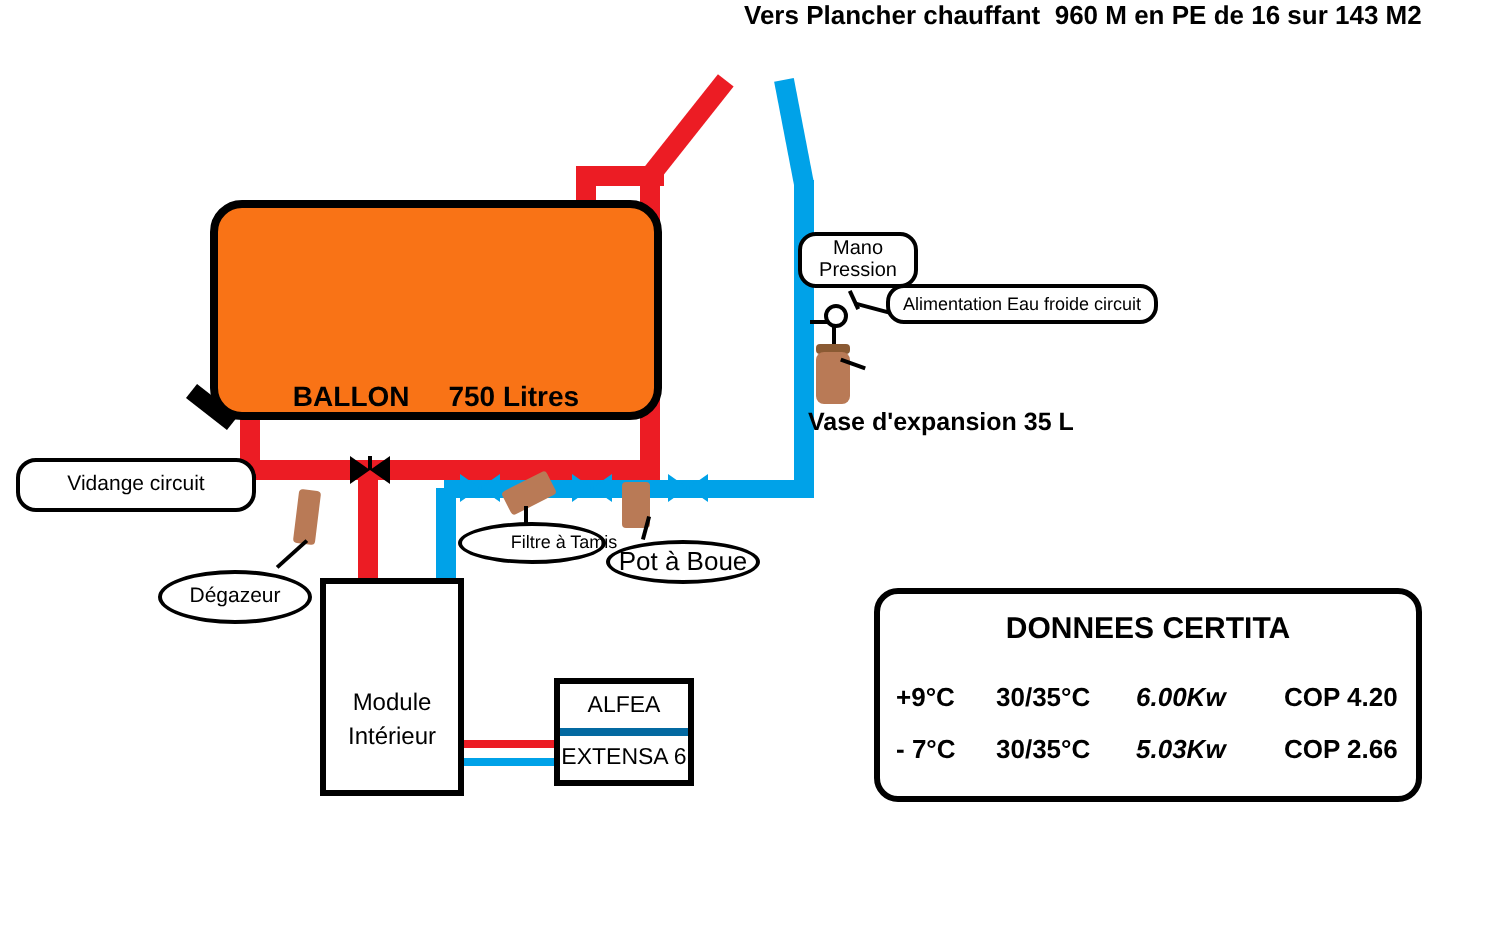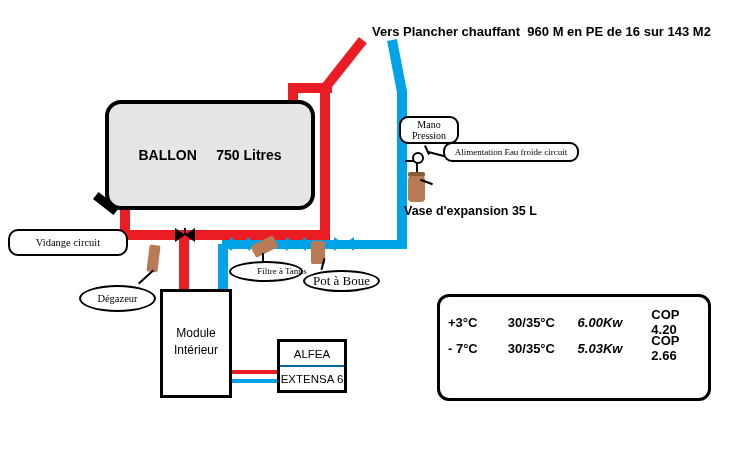--- a/index.html
+++ b/index.html
@@ -10,48 +10,48 @@
   .abs{position:absolute;}
   .pipe{position:absolute;z-index:2;}
   .hot{background:#ec1c24;}
   .cold{background:#00a2e8;}
   .comp{position:absolute;background:#b97a56;border-radius:2px;z-index:3;}
   .blackline{position:absolute;background:#000;z-index:2;}
   .box{position:absolute;background:#fff;border:3px solid #000;z-index:4;box-sizing:border-box;}
   .bubble{
     position:absolute;background:#fff;border:2px solid #000;z-index:6;box-sizing:border-box;
     display:flex;align-items:center;justify-content:center;text-align:center;
-    white-space:pre-line;line-height:1.12;font-size:10px;font-family:Liberation Serif, serif;
+    white-space:pre-line;line-height:1.12;font-size:10px;
   }
   .ellipse{border-radius:50%;}
   .rounded{border-radius:9px;}
   .nowrap{white-space:nowrap;}
   .ptr{position:absolute;background:#000;z-index:5;}
   .valve{position:absolute;z-index:3;}
   #tank{
-    position:absolute;left:105px;top:100px;width:210px;height:110px;background:#e5e5e5;
+    position:absolute;left:105px;top:100px;width:226px;height:110px;background:#f97316;
     border:4px solid #000;border-radius:16px;z-index:3;box-sizing:border-box;
-    display:flex;align-items:center;justify-content:center;
+    display:flex;align-items:flex-end;justify-content:center;
     font-weight:bold;font-size:14px;white-space:pre;
   }
   #module-box{
     left:160px;top:289px;width:72px;height:109px;
-    text-align:center;font-size:12px;line-height:1.4;white-space:pre-line;padding-top:16px;
+    text-align:center;font-size:12px;line-height:1.4;white-space:pre-line;padding-top:34px;
   }
   #alfea-box{left:277px;top:339px;width:70px;height:54px;display:flex;flex-direction:column;}
   #alfea-box .cell{flex:1;display:flex;align-items:center;justify-content:center;font-size:11.5px;}
-  #alfea-box .cell.top{border-bottom:2px solid #0369a1;}
+  #alfea-box .cell.top{border-bottom:4px solid #0369a1;}
   #certita-box{left:437px;top:294px;width:274px;height:107px;border-radius:12px;}
   #certita-title{text-align:center;font-weight:bold;font-size:15px;margin-top:9px;}
   .certita-row{display:flex;padding-left:8px;font-weight:bold;font-size:13px;height:26px;align-items:center;}
   .certita-row .c1{width:50px;}
-  .certita-row .c2{width:70px;margin-left:10px;}
+  .certita-row .c2{width:70px;}
   .certita-row .c3{width:74px;font-style:italic;}
   #certita-rows{margin-top:12px;}
-  #top-title{position:absolute;left:372px;top:24px;font-weight:bold;font-size:13px;white-space:pre;z-index:6;}
+  #top-title{position:absolute;left:372px;top:0;font-weight:bold;font-size:13px;white-space:pre;z-index:6;}
   #vase-label{position:absolute;left:404px;top:204px;font-weight:bold;font-size:12.5px;z-index:6;}
 </style>
 </head>
 <body>
 
 <div id="canvas">
 
   <div id="top-title">Vers Plancher chauffant  960 M en PE de 16 sur 143 M2</div>
 
   <div class="pipe hot" style="left:325px;top:83px;width:61px;height:10px;transform-origin:0 50%;transform:rotate(-51.6deg);"></div>
@@ -106,23 +106,24 @@
   <div class="box" id="module-box">
     <span>Module
 Intérieur</span>
   </div>
   <div class="box" id="alfea-box">
     <div class="cell top">ALFEA</div>
     <div class="cell">EXTENSA 6</div>
   </div>
 
   <div class="box" id="certita-box">
+    <div id="certita-title">DONNEES CERTITA</div>
     <div id="certita-rows">
       <div class="certita-row">
-        <span class="c1">+3°C</span>
+        <span class="c1">+9°C</span>
         <span class="c2">30/35°C</span>
         <span class="c3">6.00Kw</span>
         <span class="c4">COP 4.20</span>
       </div>
       <div class="certita-row">
         <span class="c1">- 7°C</span>
         <span class="c2">30/35°C</span>
         <span class="c3">5.03Kw</span>
         <span class="c4">COP 2.66</span>
       </div>

